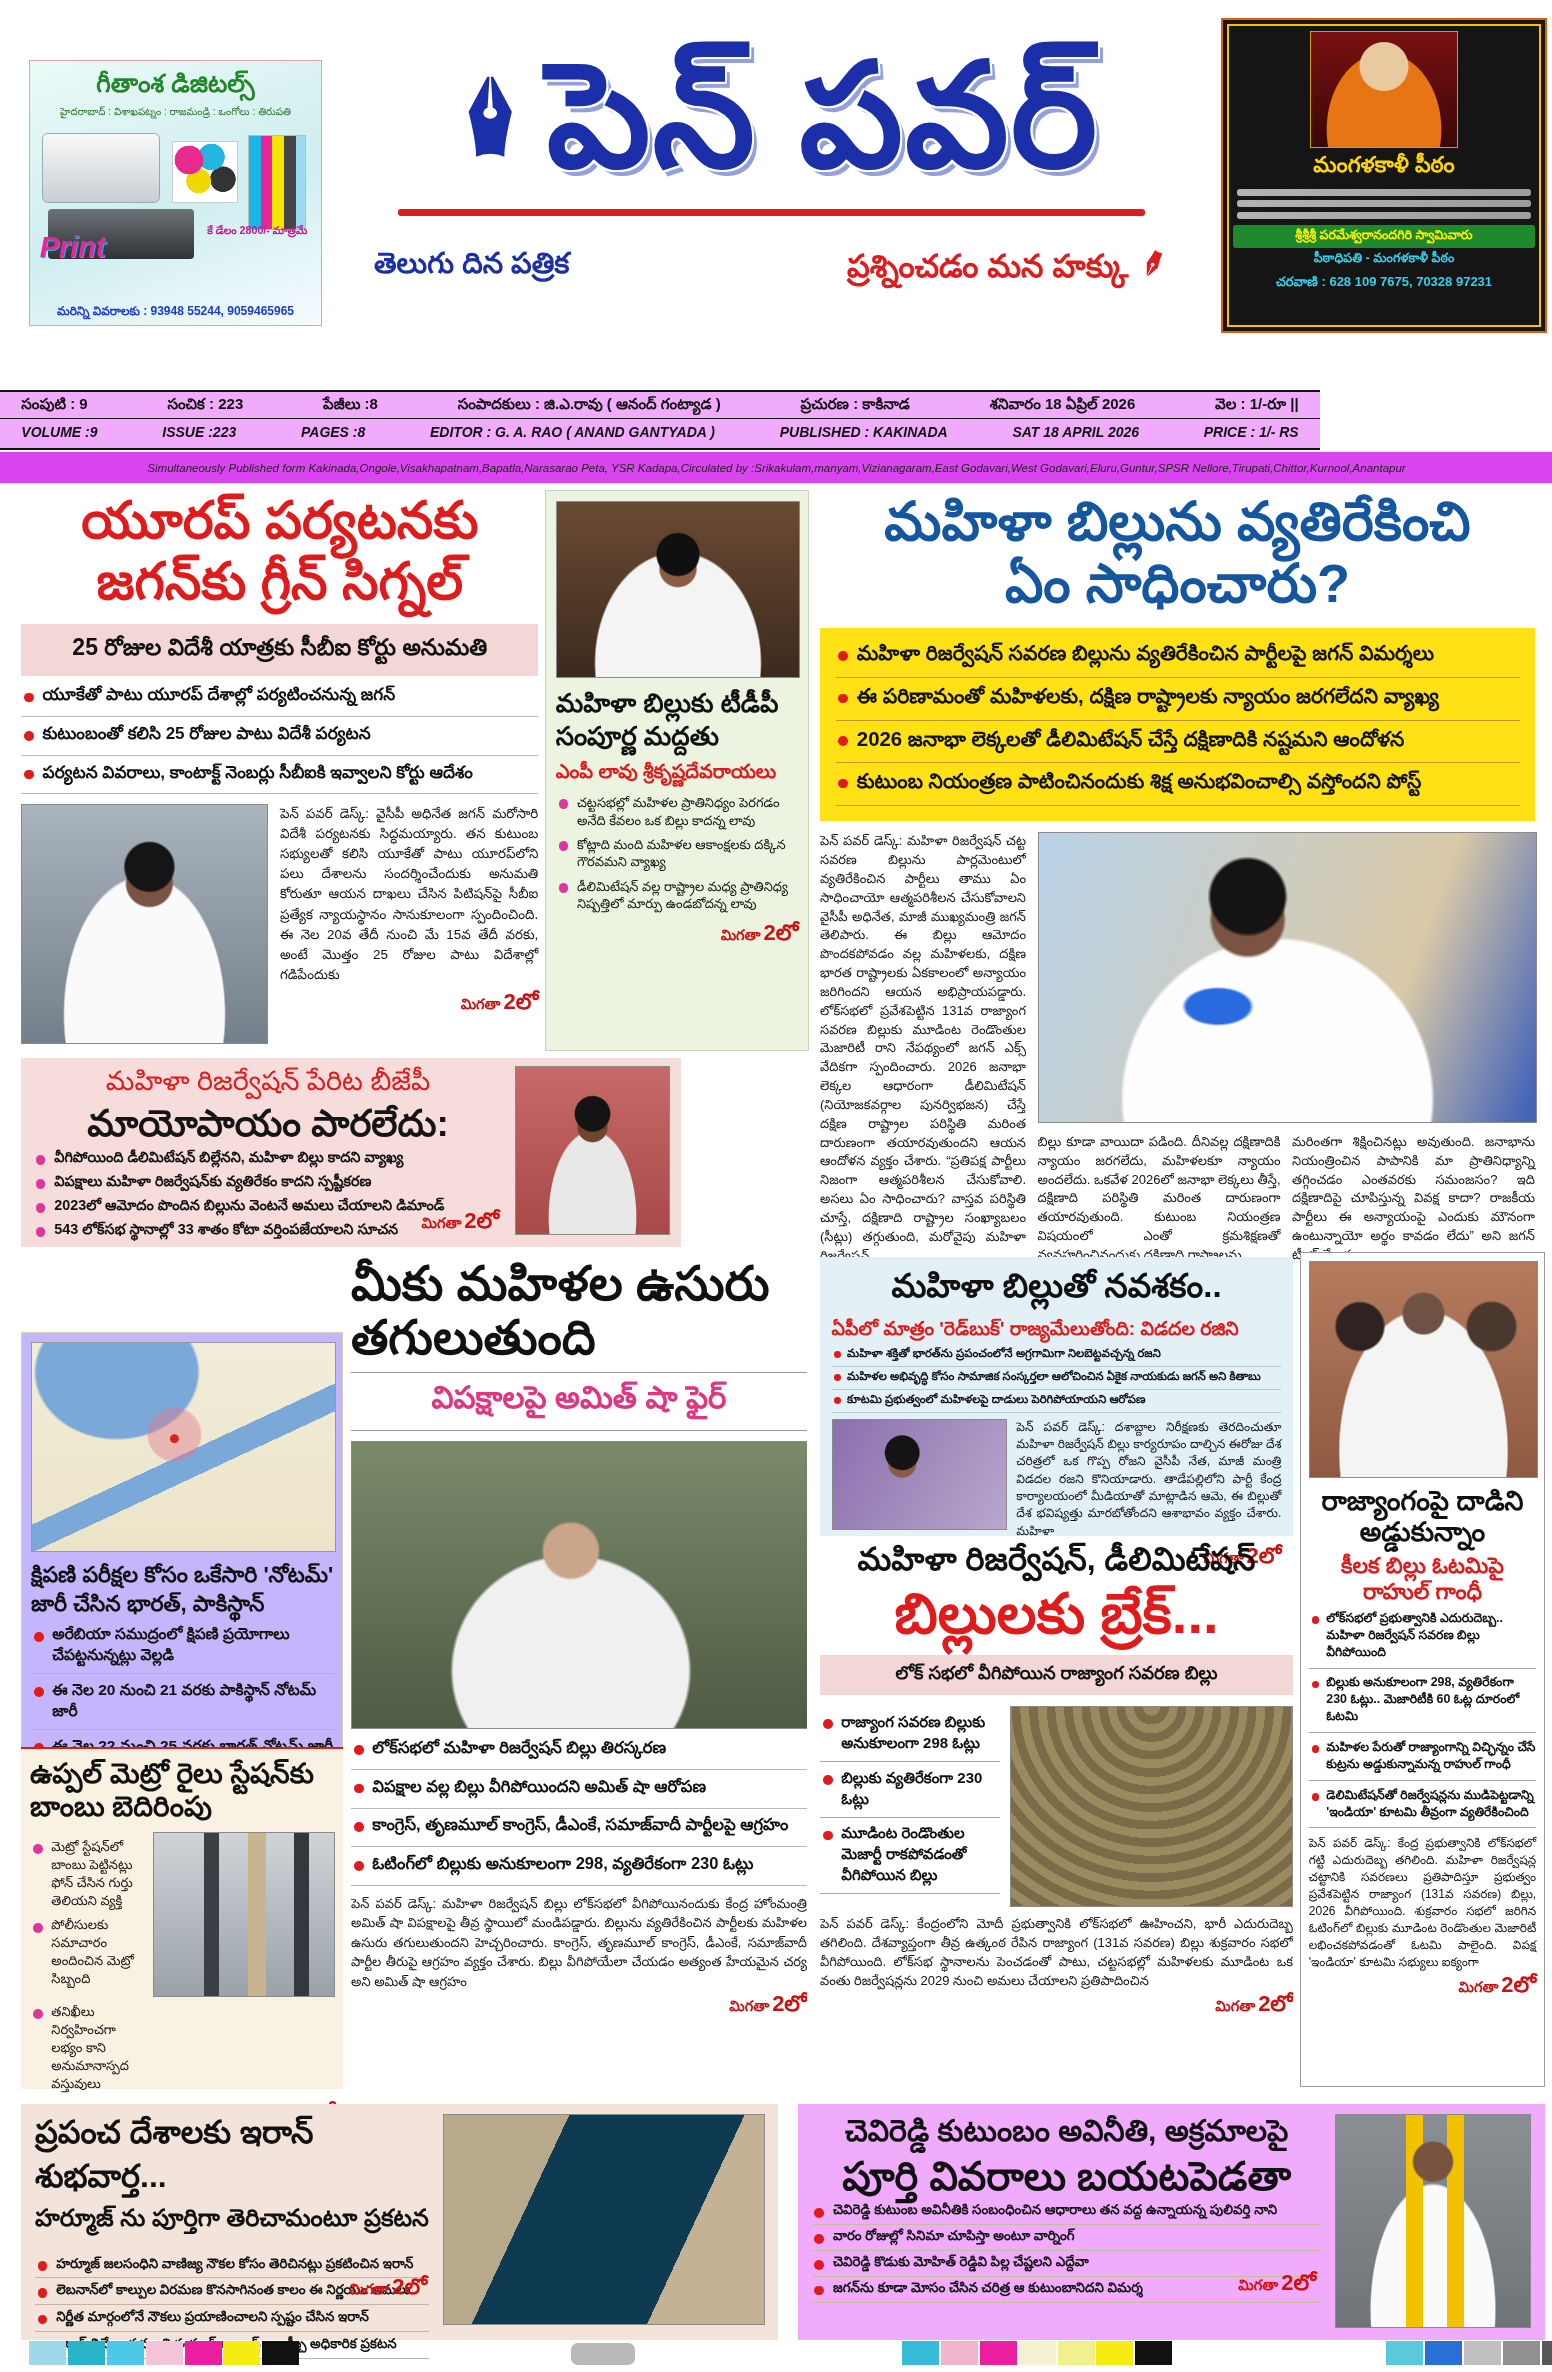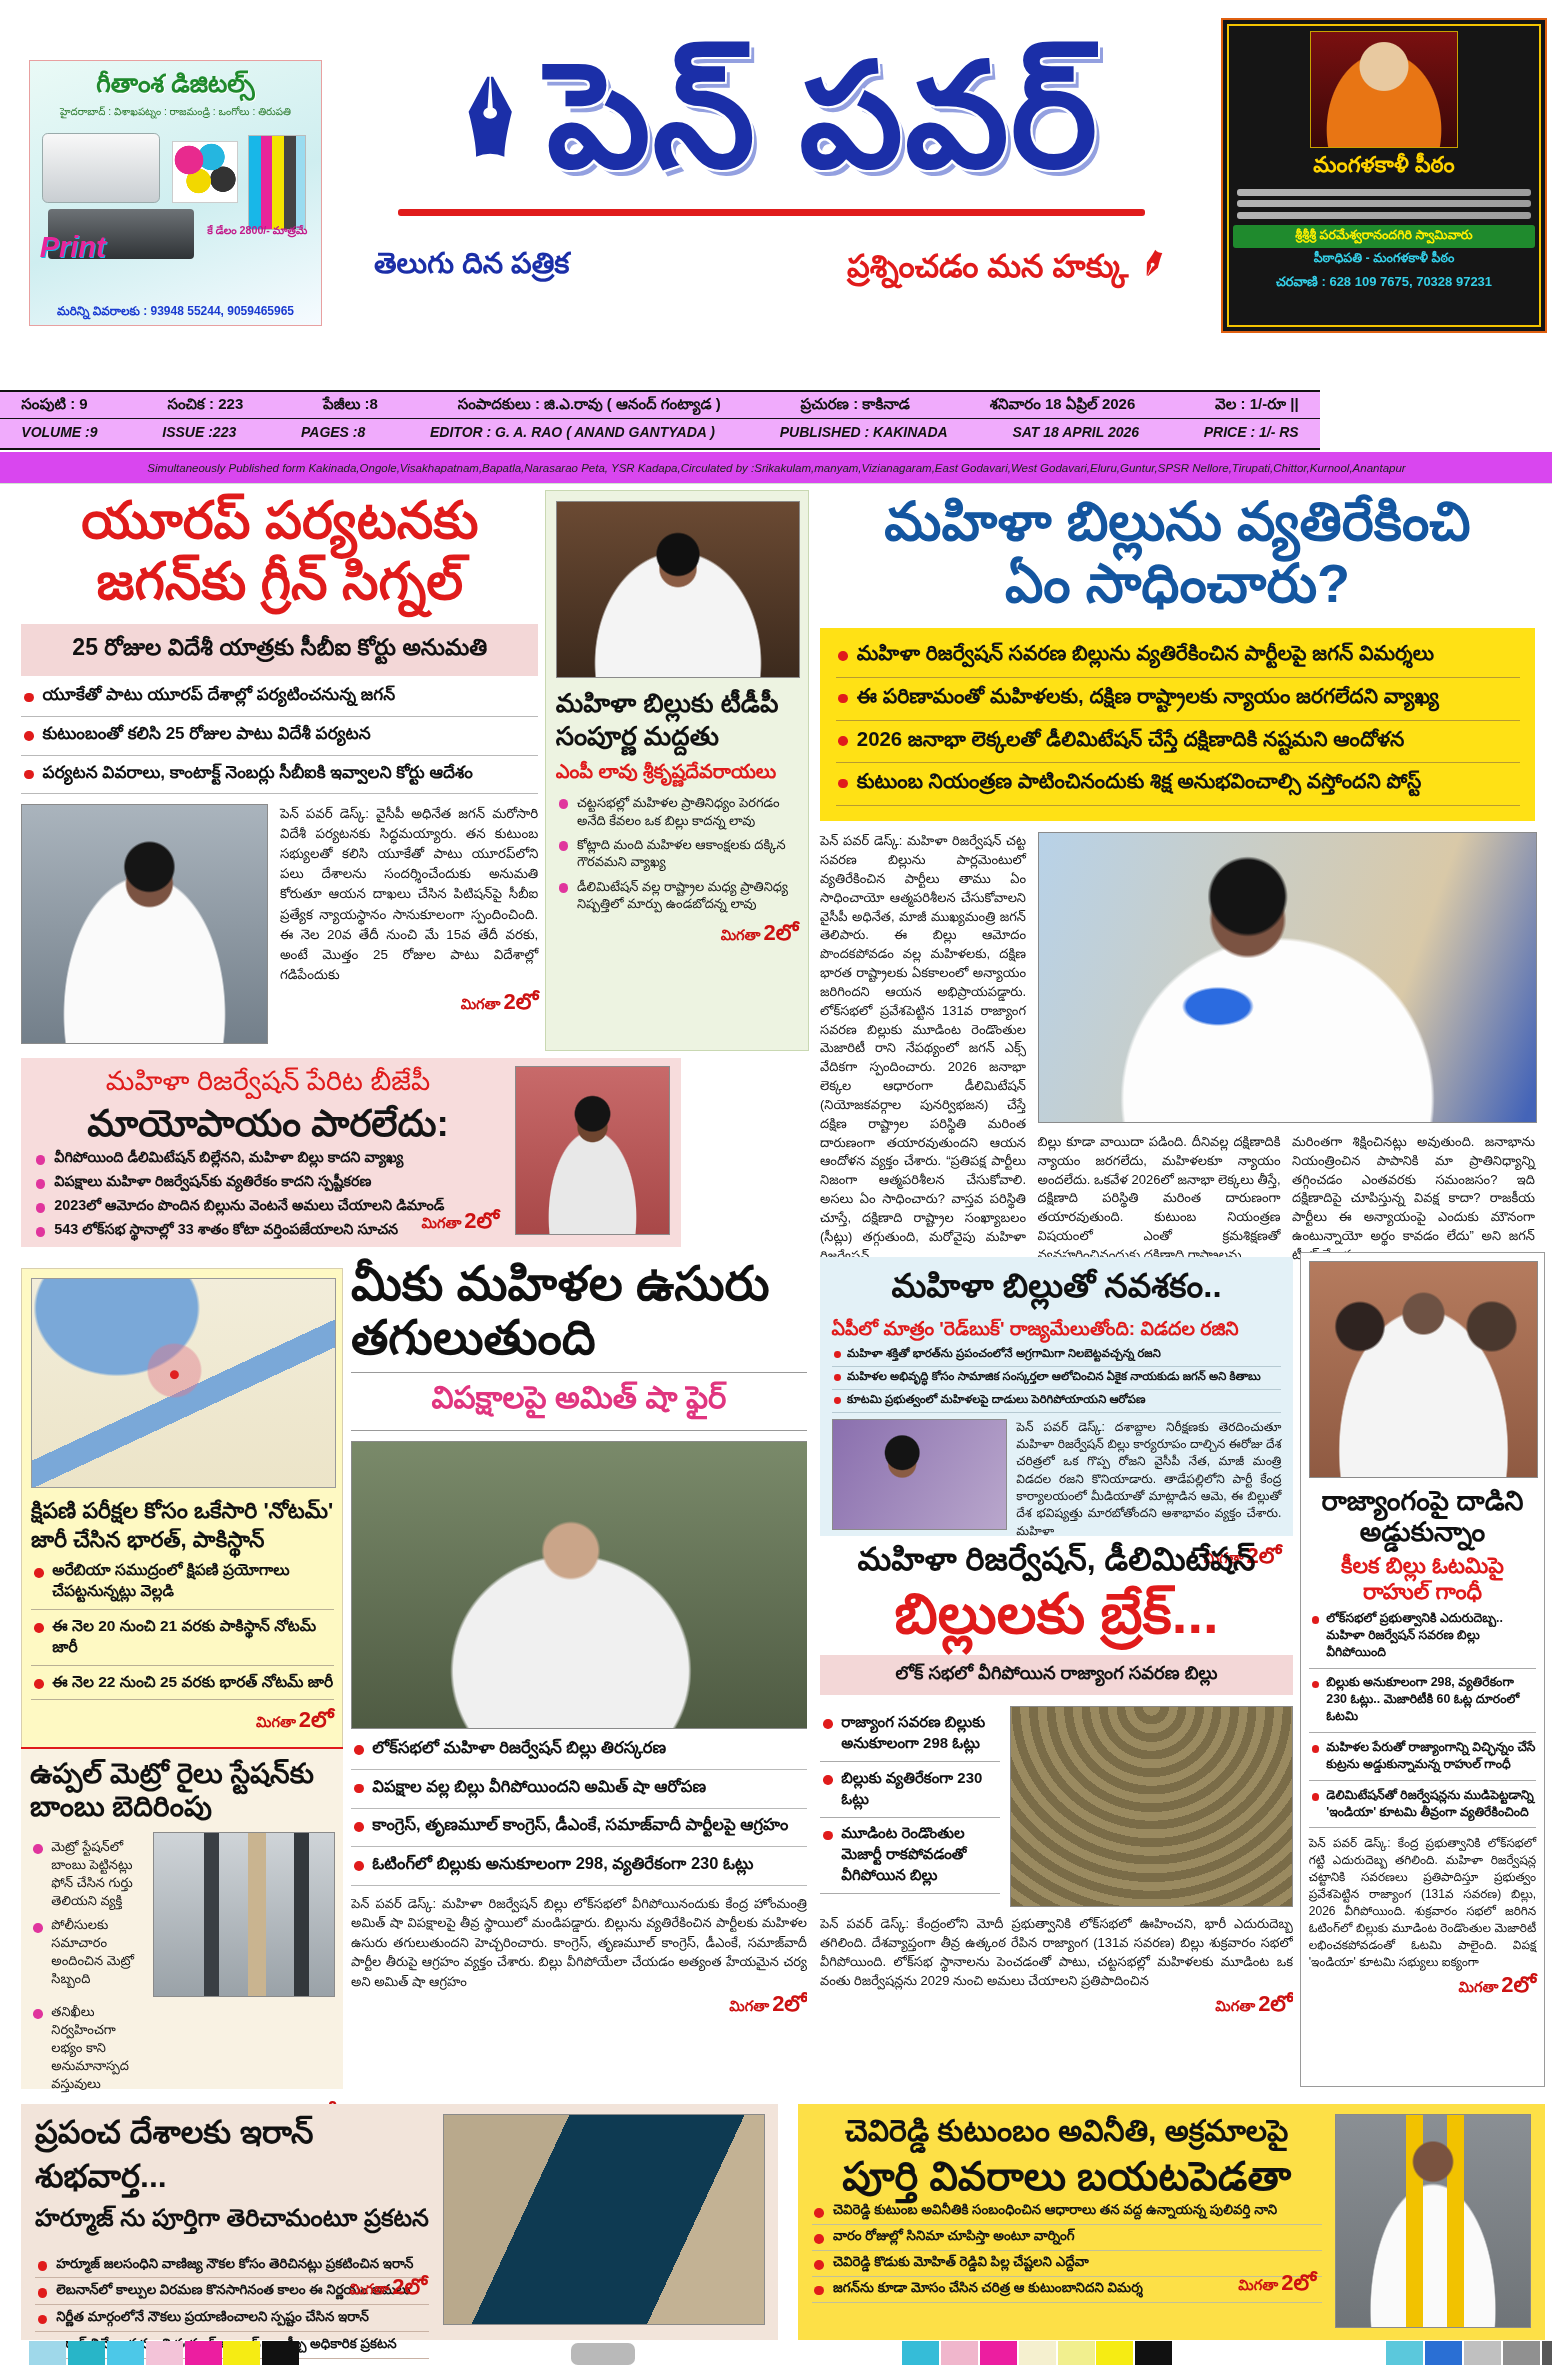--- a/index.html
+++ b/index.html
@@ -120,21 +120,21 @@
   .art-bjp .blist{font-size:14.4px;font-weight:bold;margin-top:5.8px}
   .art-bjp .blist li{margin:3.9px 0}
   .art-bjp .migata{position:absolute;right:3.9px;bottom:0}
   .ph-sharmila{width:153px;height:167px;flex:none;background:
       radial-gradient(circle at 50% 28%,#141414 0 12%,transparent 13%),
       radial-gradient(circle at 50% 36%,#6e452f 0 11%,transparent 12%),
       radial-gradient(ellipse at 50% 90%,#e8e8e8 0 40%,transparent 41%),
       linear-gradient(#c86a6a,#a84848)}
 
   
-  .art-notam{left:21.3px;top:1268px;width:322px;height:607px;background:#fef9c3;border:1px solid #d9cfae;padding:8.7px;box-sizing:border-box}
+  .art-notam{left:21.3px;top:1332px;width:322px;height:607px;background:#c4b5fd;border:1px solid #d9cfae;padding:8.7px;box-sizing:border-box}
   .ph-map{width:100%;height:208px;background:
       radial-gradient(circle at 47% 46%,#e02020 0 3.9px,transparent 4.9px),
       radial-gradient(circle at 47% 44%,rgba(224,120,140,.45) 0 13%,transparent 14%),
       radial-gradient(ellipse at 28% 14%,#7aa8d8 0 26%,transparent 27%),
       linear-gradient(155deg,transparent 52%,#7aa8d8 52% 60%,transparent 60%),
       linear-gradient(#f2edda,#ece4c8);border:1px solid #999}
   .art-notam .hl{font-size:22px;font-weight:bold;line-height:1.3;margin-top:9.7px}
   .art-notam .blist{font-size:15.5px;font-weight:bold;margin-top:5.8px}
   .art-notam .blist li{border-bottom:1px solid #b9a9 ;border-bottom:1px solid #b9b095;padding-bottom:5.8px}
 
@@ -207,21 +207,21 @@
   .art-iran .h1{font-size:32px;font-weight:bold}
   .art-iran .h2{font-size:24px;font-weight:bold;margin-top:1.9px}
   .art-iran .blist{font-size:13.4px;font-weight:bold;margin-top:18px}
   .art-iran .blist li{margin:3.9px 0;border-bottom:1px solid #c9b2a4;padding-bottom:3.9px}
   .art-iran .migata{position:absolute;right:1.9px;bottom:25px}
   .ph-hormuz{width:320px;height:209px;flex:none;background:
       linear-gradient(115deg,#b9a98c 0 30%,#0e3a52 30% 72%,#c3b294 72%),
       linear-gradient(#b9a98c,#a08f70)}
 
   
-  .art-chev{left:798px;top:2104px;width:747px;height:236px;background:#fde047;padding:9.7px 13.6px;box-sizing:border-box;display:flex;gap:13.6px}
+  .art-chev{left:798px;top:2104px;width:747px;height:236px;background:#f0abfc;padding:9.7px 13.6px;box-sizing:border-box;display:flex;gap:13.6px}
   .art-chev .main{flex:1;position:relative}
   .art-chev .h1{font-size:30px;font-weight:bold;text-align:center}
   .art-chev .h2{font-size:40px;font-weight:bold;text-align:center;line-height:1.05}
   .art-chev .blist{font-size:13.4px;font-weight:bold;margin-top:5.8px}
   .art-chev .blist li{margin:3px 0;border-bottom:1px solid #c2c09a;padding-bottom:3.9px}
   .art-chev .migata{position:absolute;right:5.8px;bottom:29px}
   .ph-nani{width:194px;height:212px;flex:none;background:
       radial-gradient(circle at 50% 22%,#7a5340 0 10%,transparent 11%),
       linear-gradient(90deg,transparent 36%,#f2c200 36% 45%,transparent 45% 57%,#f2c200 57% 66%,transparent 66%),
       radial-gradient(ellipse at 50% 92%,#fafafa 0 45%,transparent 46%),

